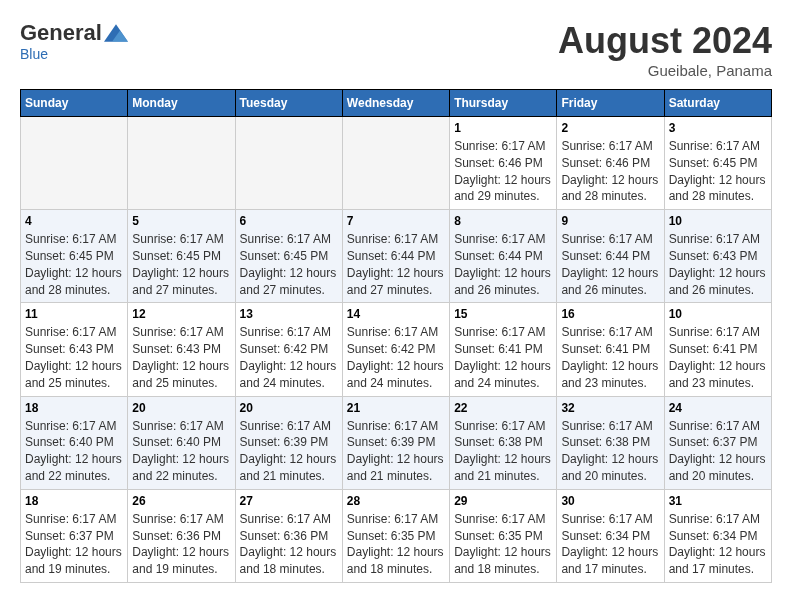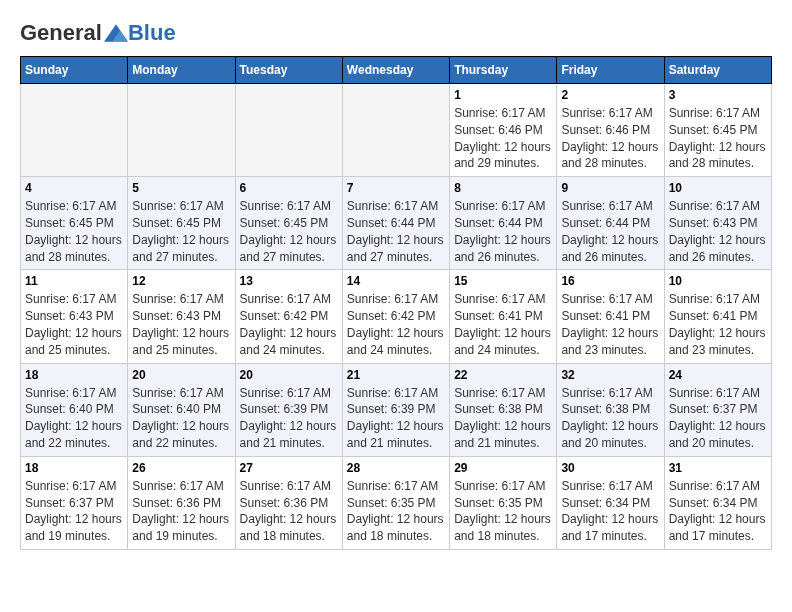--- a/index.html
+++ b/index.html
@@ -11,21 +11,21 @@
       padding: 20px;
     }
     .header {
       display: flex;
       justify-content: space-between;
       align-items: flex-start;
       margin-bottom: 10px;
     }
     .logo {
       display: flex;
-      flex-direction: row;
+      flex-direction: column;
       align-items: flex-start;
     }
     .logo-text {
       display: flex;
       align-items: center;
       font-size: 22px;
       font-weight: bold;
       color: #333;
     }
     .logo-general { color: #333; }
@@ -97,21 +97,25 @@
 
 <div class="header">
   <div class="logo">
     <div class="logo-text">
       <span class="logo-general">General</span>
       <svg class="logo-icon" viewBox="0 0 30 22" xmlns="http://www.w3.org/2000/svg">
         <polygon points="0,22 15,0 30,22" fill="#2e6db4"></polygon>
         <polygon points="10,22 20,8 30,22" fill="#5ba3d9" opacity="0.7"></polygon>
       </svg>
     </div>
-    <span class="logo-blue" style="font-size:22px;font-weight:bold;color:#2e6db4;">Blue</span>
+    <span class="logo-blue" style="font-size:14px;font-weight:normal;color:#2e6db4;">Blue</span>
+  </div>
+  <div class="title-block">
+    <div class="month-year">August 2024</div>
+    <div class="location">Gueibale, Panama</div>
   </div>
 </div>
 
 <table class="calendar">
   <thead>
     <tr>
       <th>Sunday</th>
       <th>Monday</th>
       <th>Tuesday</th>
       <th>Wednesday</th>

